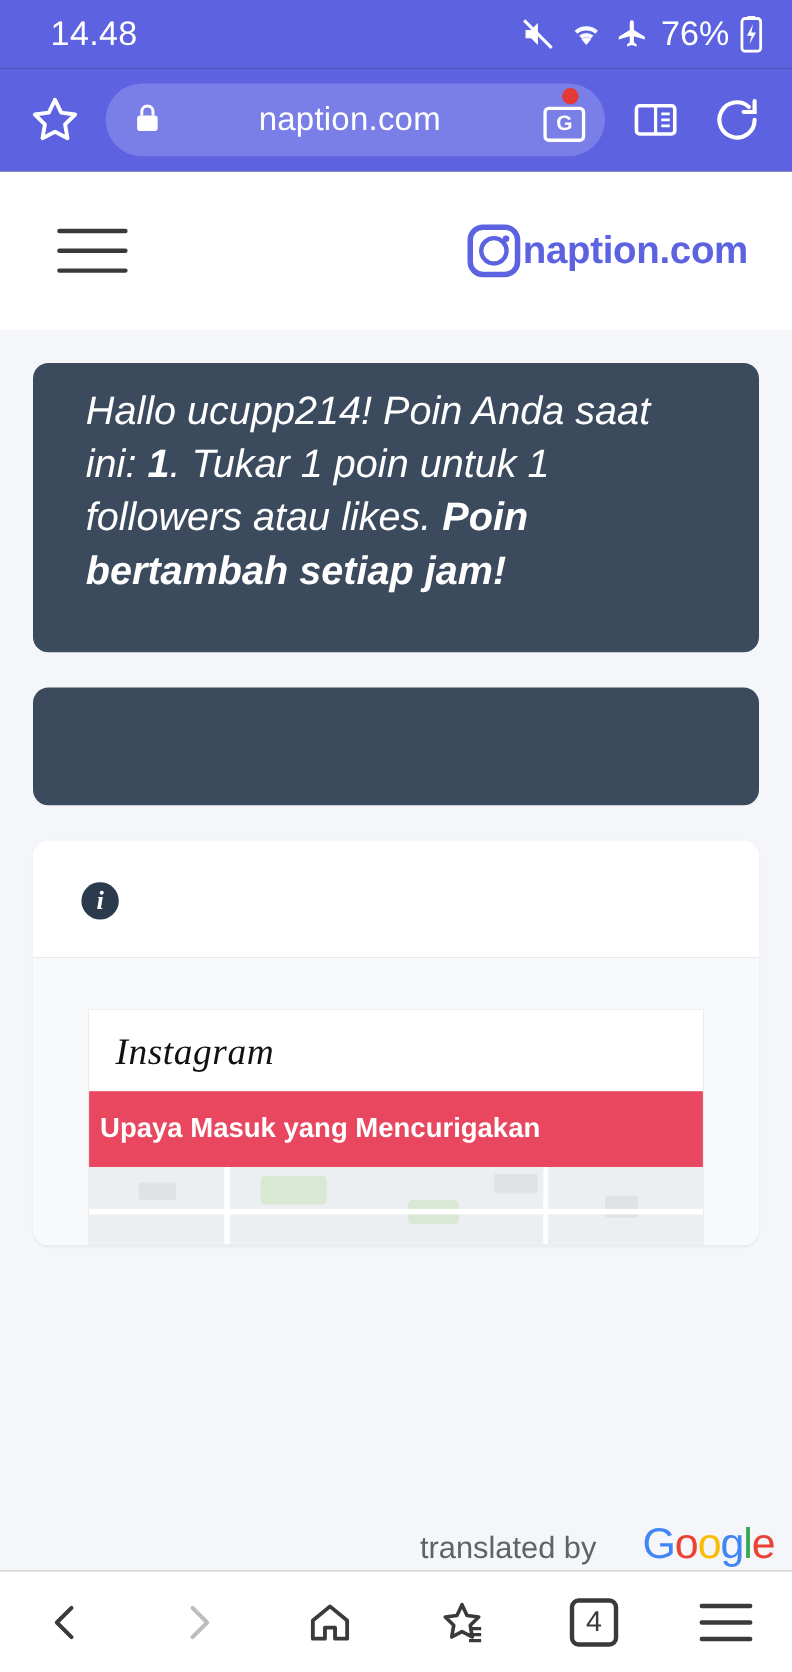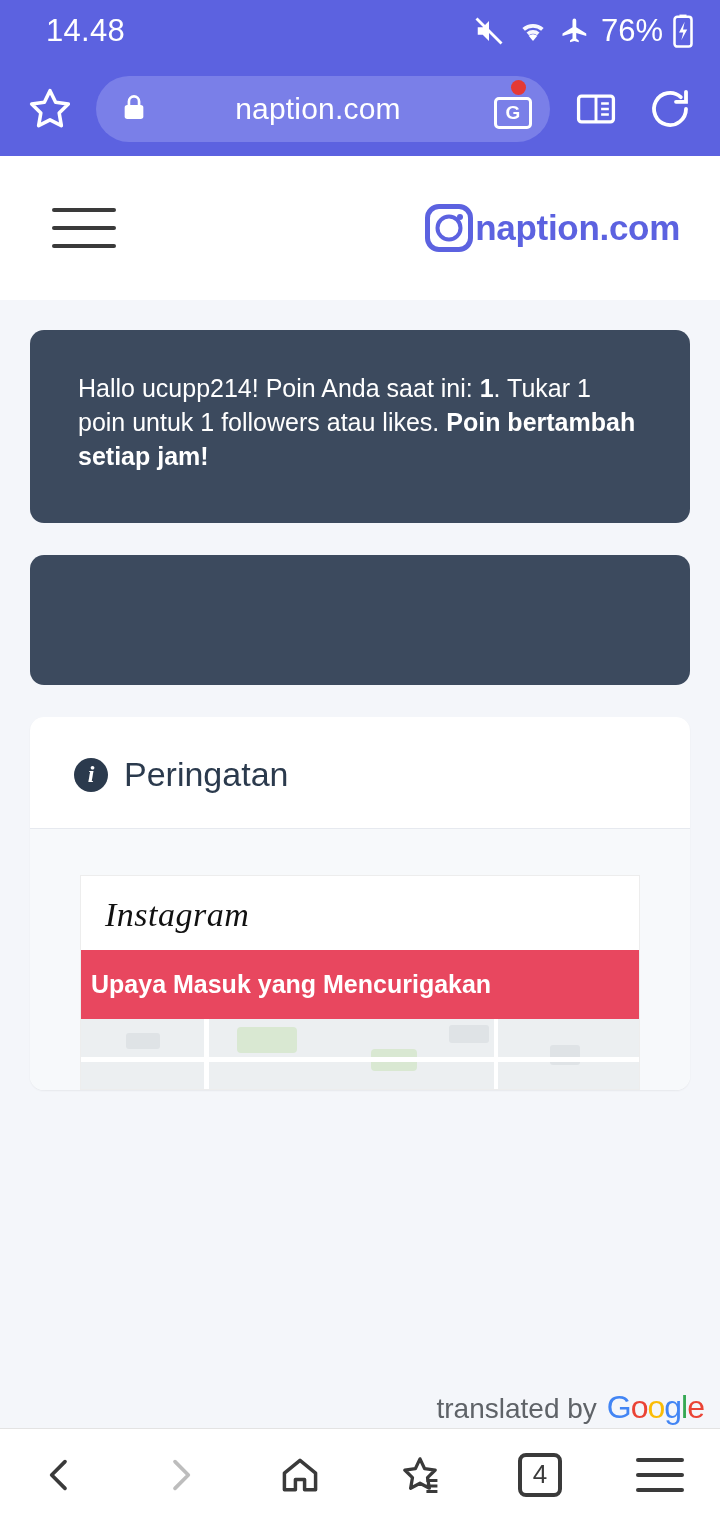--- a/index.html
+++ b/index.html
@@ -181,24 +181,25 @@
     flex: 1;
     background: #f4f6fa;
     padding: 30px 30px 0 30px;
     overflow: hidden;
     position: relative;
   }
   .card-dark {
     background: #3c4a5e;
     border-radius: 14px;
     color: #ffffff;
-    padding: 42px 48px 50px 48px;
+    padding: 19px 48px 50px 48px;
     margin-bottom: 32px;
-    font-size: 25px;
+    font-size: 36px;
     line-height: 1.35;
+    font-style: italic;
   }
   .card-dark b { font-weight: bold; }
   .link-cyan { color: #4fd6e8; }
   .para-gap { height: 38px; }
 
   .card-white {
     background: #ffffff;
     border-radius: 14px;
     overflow: hidden;
     box-shadow: 0 1px 2px rgba(0,0,0,0.06);
@@ -270,21 +271,21 @@
   .translated-by {
     position: absolute;
     right: 16px;
     bottom: 2px;
     display: flex;
     align-items: baseline;
     gap: 10px;
     font-size: 28px;
     color: #5f6368;
   }
-  .g-logo { font-size: 32px; letter-spacing: -1px; }
+  .g-logo { font-size: 39px; letter-spacing: -1px; margin-left: 32px; }
   .g-b { color: #4285f4; } .g-r { color: #ea4335; }
   .g-y { color: #fbbc05; } .g-g { color: #34a853; }
 
   
   .bottombar {
     height: 92px;
     background: #ffffff;
     border-top: 1px solid #e3e3e3;
     display: flex;
     align-items: center;
@@ -409,21 +410,20 @@
       <b>1</b><span>. Tukar 1 poin untuk 1 followers atau likes. </span><b>Poin bertambah setiap jam!</b>
     </div>
 
     <div class="card-dark">
       <div class="para-gap"></div>
     </div>
 
     <div class="card-white">
       <div class="card-white-head">
         <span class="info-icon">i</span>
-        <span class="card-white-title">Peringatan</span>
       </div>
       <div class="card-white-body">
         <div class="ig-shot">
           <div class="ig-shot-top">
             <span class="ig-logo-text">Instagram</span>
           </div>
           <div class="ig-banner">Upaya Masuk yang Mencurigakan</div>
           <div class="ig-map">
             <div class="map-green" style="left:28%;top:8px;width:60px;height:26px;"></div>
             <div class="map-green" style="left:52%;top:30px;width:46px;height:22px;"></div>

